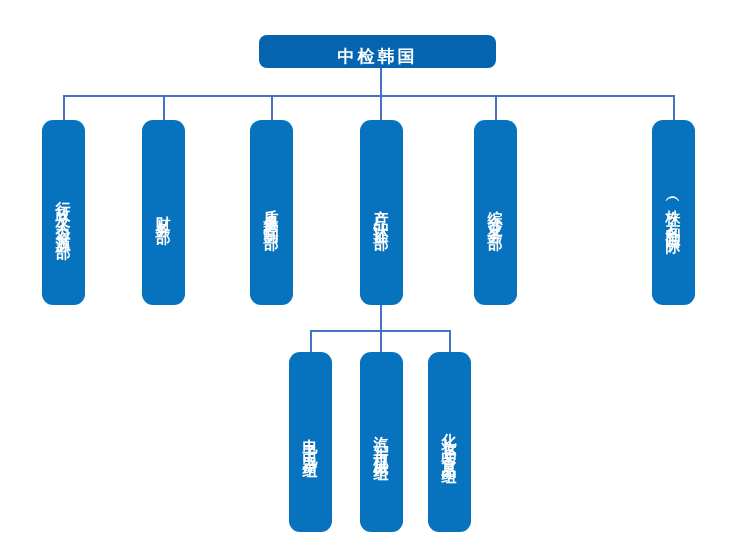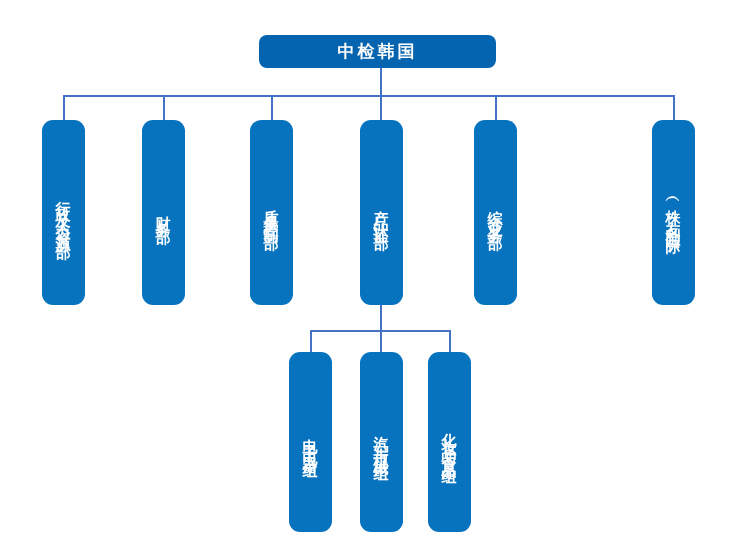--- a/index.html
+++ b/index.html
@@ -22,20 +22,21 @@
     display: flex;
     align-items: center;
     justify-content: center;
     box-sizing: border-box;
   }
   .root-node {
     left: 259px; top: 35px;
     width: 237px; height: 33px;
     border-radius: 8px;
     background: var(--root-fill, #0564af);
+    align-items: flex-end;
   }
   .root-node .label {
     font-size: 17px;
     font-weight: bold;
     letter-spacing: 3px;
     white-space: nowrap;
   }
   .vnode {
     width: 43px;
     border-radius: 11px;

